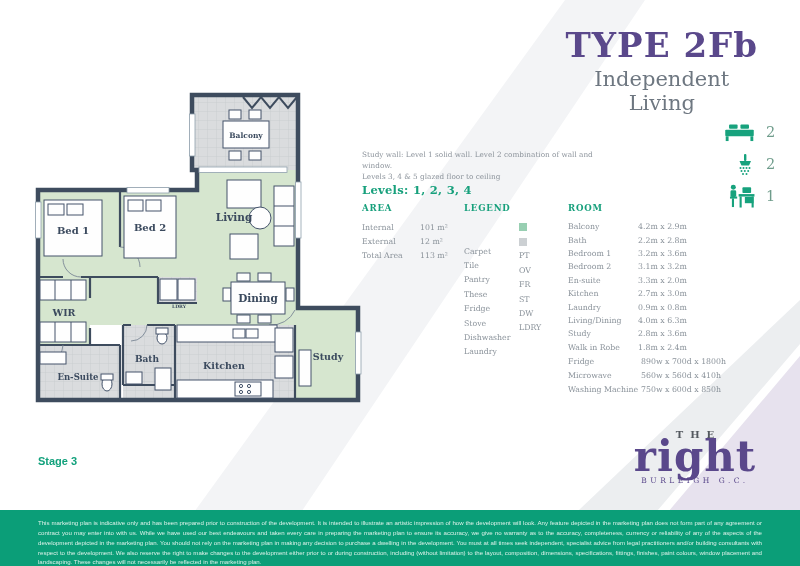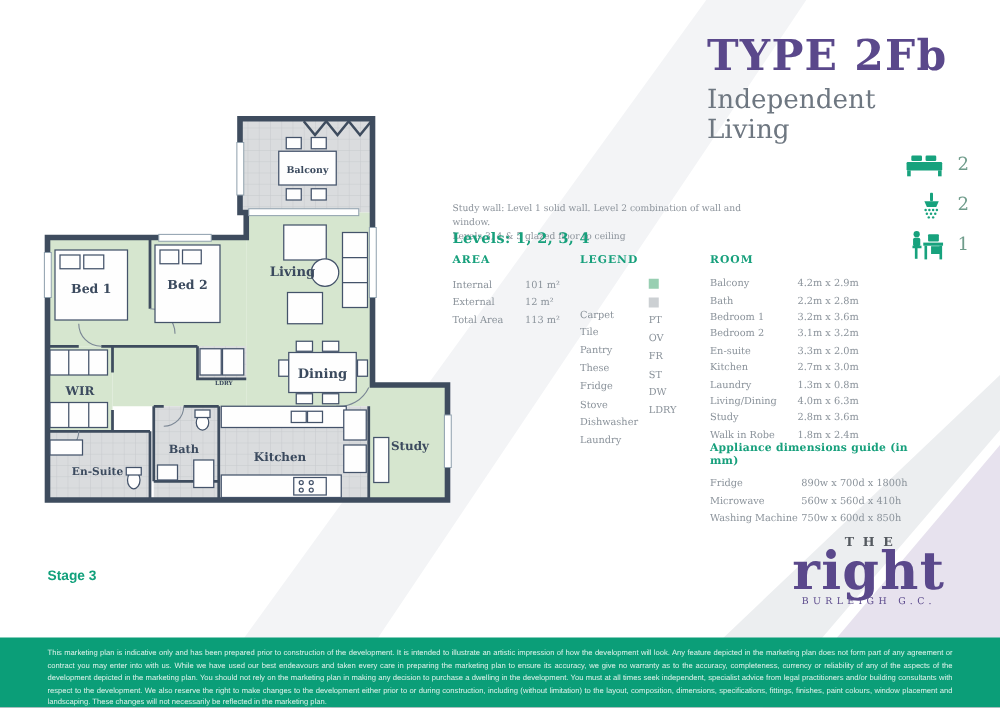--- a/index.html
+++ b/index.html
@@ -4,32 +4,32 @@
 <style>
   html,body{margin:0;padding:0;background:#9aa0a6;}
   .page{position:relative;width:800px;height:566px;background:#ffffff;overflow:hidden;
         font-family:"DejaVu Serif","Liberation Serif",serif;}
   .bg-band{position:absolute;inset:0;pointer-events:none;}
   .bg-band.gray{background:#f3f4f6;clip-path:polygon(565px 0,645px 0,265px 566px,155px 566px);}
   .bg-band.gray2{background:#eceef0;clip-path:polygon(800px 300px,800px 344px,610px 566px,520px 566px);}
   .bg-band.lav{background:#e7e2ee;clip-path:polygon(800px 356px,800px 512px,668px 512px);}
 
   
-  .title-block{position:absolute;top:28px;right:42px;text-align:left;}
+  .title-block{position:absolute;top:28px;right:42px;text-align:center;}
   .type-title{font-size:34px;font-weight:bold;color:#5a488b;letter-spacing:1px;line-height:1;}
   .subtitle{font-size:21px;color:#6e7781;line-height:1.12;margin-top:6px;font-weight:400;}
 
   
   .stats{position:absolute;top:120px;right:24px;display:flex;flex-direction:column;gap:8px;}
   .stat-row{display:flex;align-items:center;justify-content:flex-end;gap:11px;height:24px;}
   .stat-row svg{display:block;}
   .stat-value{font-size:14.5px;color:#6f9c8b;width:10px;text-align:left;}
 
   
-  .note{position:absolute;left:362px;top:162px;width:240px;font-size:7.3px;color:#8d949c;line-height:1.5;}
+  .note{position:absolute;left:362px;top:150px;width:240px;font-size:7.3px;color:#8d949c;line-height:1.5;}
   .levels{position:absolute;left:362px;top:183px;font-size:11.5px;font-weight:bold;color:#17a07c;letter-spacing:.3px;}
 
   
   .col{position:absolute;top:203px;}
   .col-heading{font-size:8.6px;font-weight:bold;color:#17a07c;letter-spacing:.8px;margin-bottom:7px;}
   .rowline{display:flex;align-items:center;font-size:7.8px;color:#8b939b;height:14px;}
   .area-col{left:362px;width:100px;}
   .area-col .lbl{width:58px;}
   .legend-col{left:464px;width:100px;}
   .legend-col .rowline{height:14.4px;}
@@ -344,38 +344,37 @@
     <div class="rowline">
       <span class="lbl">En-suite</span>
       <span>3.3m x 2.0m</span>
     </div>
     <div class="rowline">
       <span class="lbl">Kitchen</span>
       <span>2.7m x 3.0m</span>
     </div>
     <div class="rowline">
       <span class="lbl">Laundry</span>
-      <span>1.3m x 0.8m</span>
+      <span>0.9m x 0.8m</span>
     </div>
     <div class="rowline">
       <span class="lbl">Living/Dining</span>
       <span>4.0m x 6.3m</span>
     </div>
     <div class="rowline">
       <span class="lbl">Study</span>
       <span>2.8m x 3.6m</span>
     </div>
     <div class="rowline">
       <span class="lbl">Walk in Robe</span>
       <span>1.8m x 2.4m</span>
     </div>
   </div>
 
   <div class="appliance">
-    <div class="col-heading">Appliance dimensions guide (in mm)</div>
     <div class="rowline">
       <span class="lbl">Fridge</span>
       <span>890w x 700d x 1800h</span>
     </div>
     <div class="rowline">
       <span class="lbl">Microwave</span>
       <span>560w x 560d x 410h</span>
     </div>
     <div class="rowline">
       <span class="lbl">Washing Machine</span>

